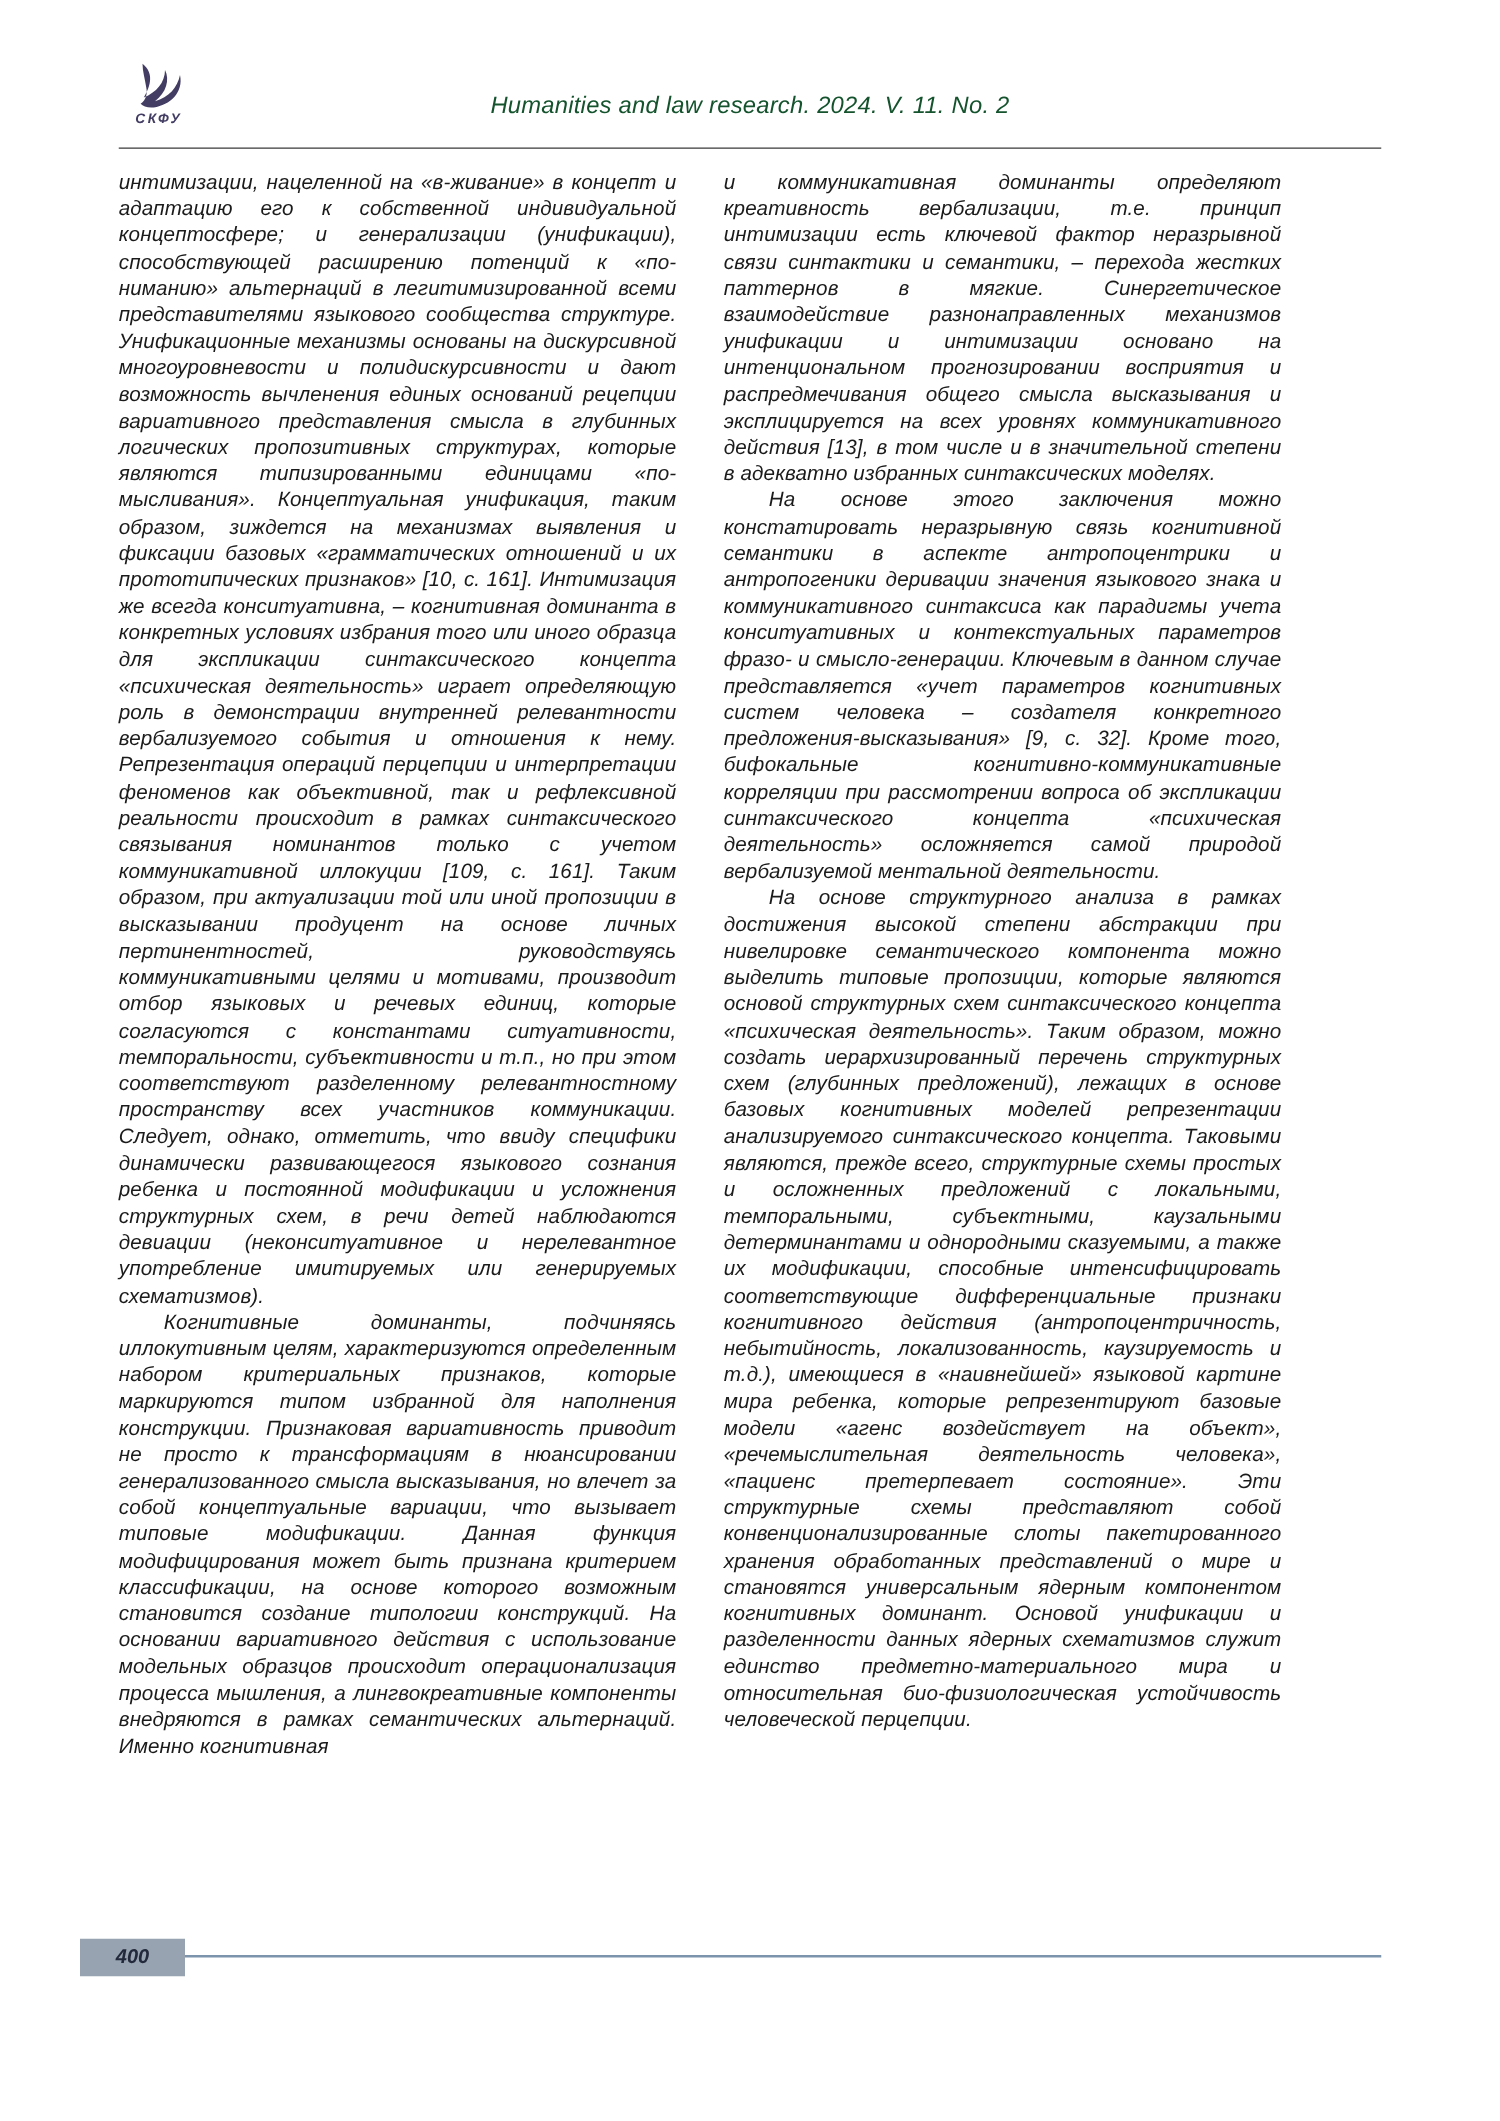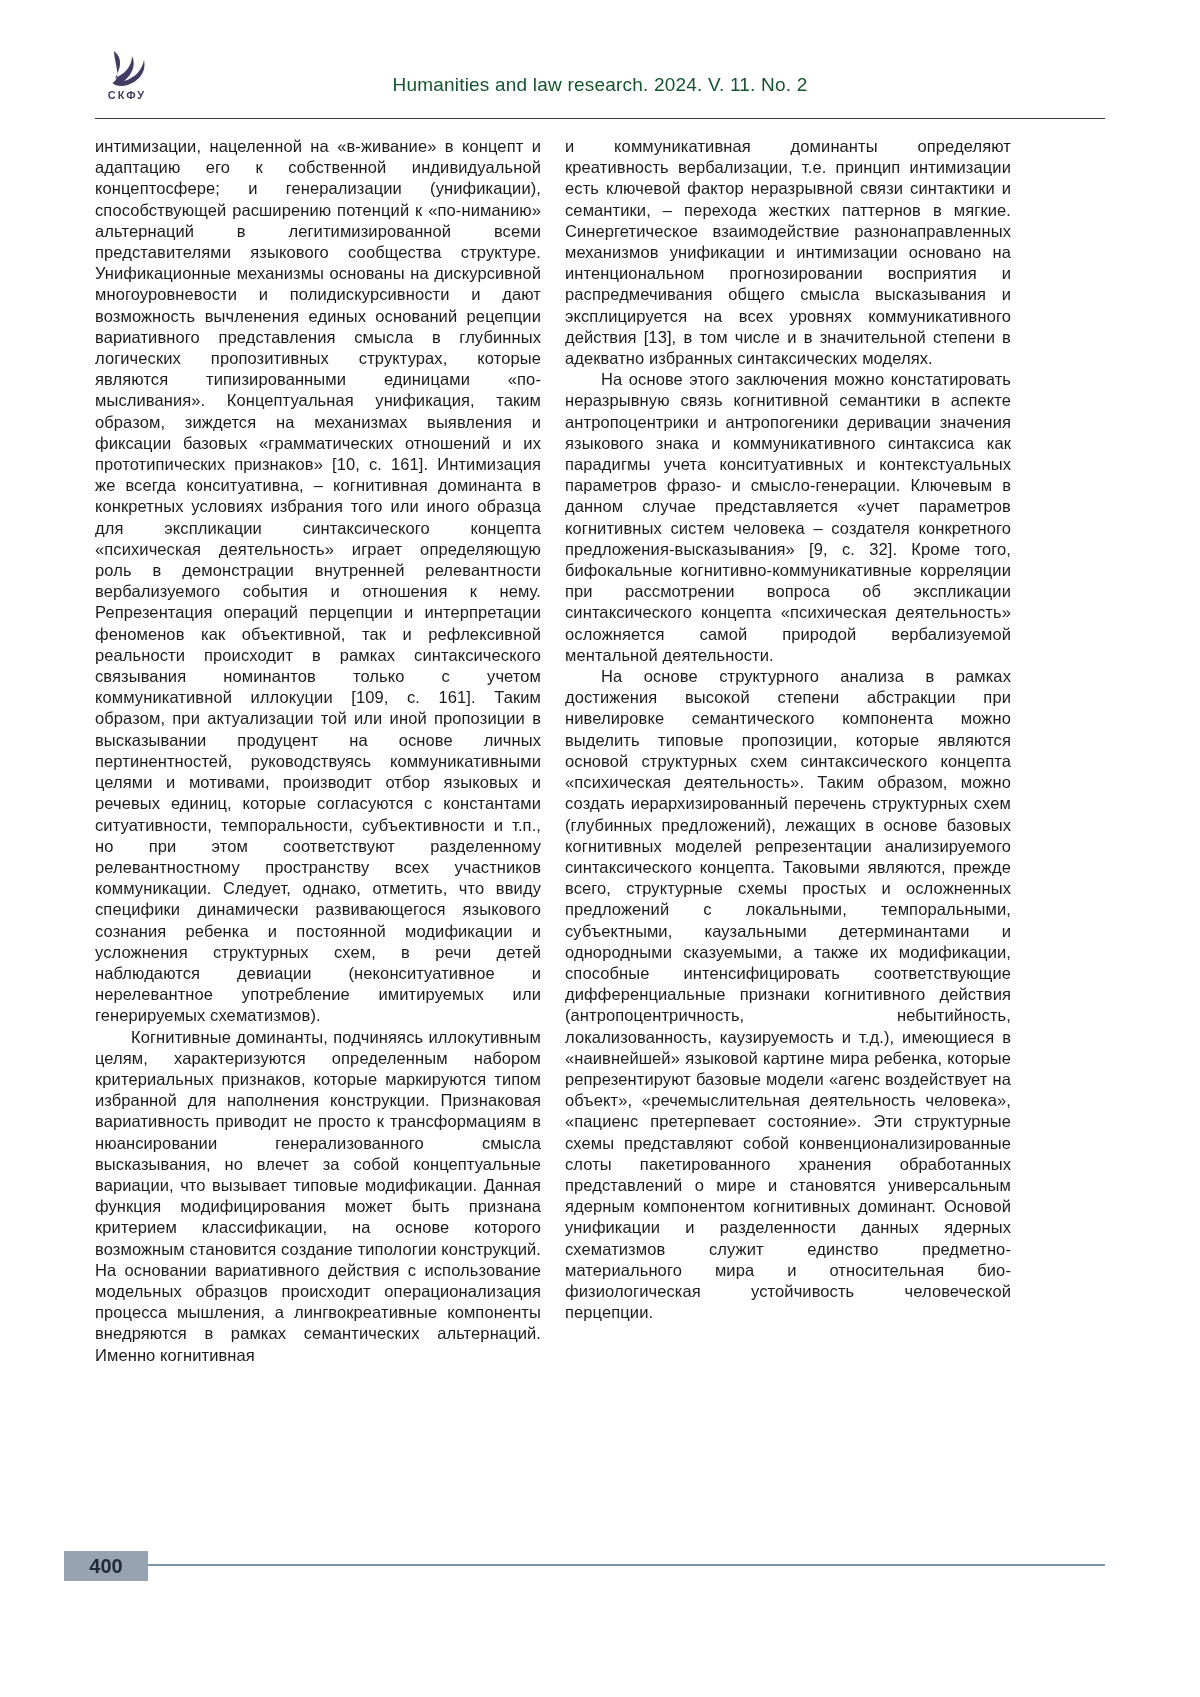--- a/index.html
+++ b/index.html
@@ -9,20 +9,21 @@
   }
   .page {
     position: relative;
     width: 1200px;
     height: 1697px;
     background: #ffffff;
     font-family: "Liberation Sans", sans-serif;
     color: #1b1b1b;
     overflow: hidden;
     box-sizing: border-box;
+    font-style: italic;
   }
   
   .header {
     position: absolute;
     top: 48px;
     left: 95px;
     right: 95px;
     height: 70px;
   }
   .logo {
@@ -58,21 +59,21 @@
     height: 0;
     border-top: 1.6px solid #3a3a3a;
   }
   
   .columns {
     position: absolute;
     top: 136px;
     left: 95px;
     width: 1010px;
     display: flex;
-    gap: 24px;
+    gap: 38px;
   }
   .col {
     width: 446px;
     flex: 0 0 446px;
     text-align: justify;
     font-size: 16.5px;
     line-height: 21.2px;
     letter-spacing: 0.1px;
   }
   .para { margin: 0; }
@@ -86,21 +87,21 @@
     height: 30px;
   }
   .page-number {
     position: absolute;
     left: 64px;
     top: 0;
     width: 84px;
     height: 30px;
     background: #97a3b1;
     color: #22293a;
-    font-size: 20px;
+    font-size: 16px;
     font-weight: bold;
     display: flex;
     align-items: center;
     justify-content: center;
   }
   .footer-rule {
     position: absolute;
     left: 148px;
     width: 957px;
     top: 13px;

